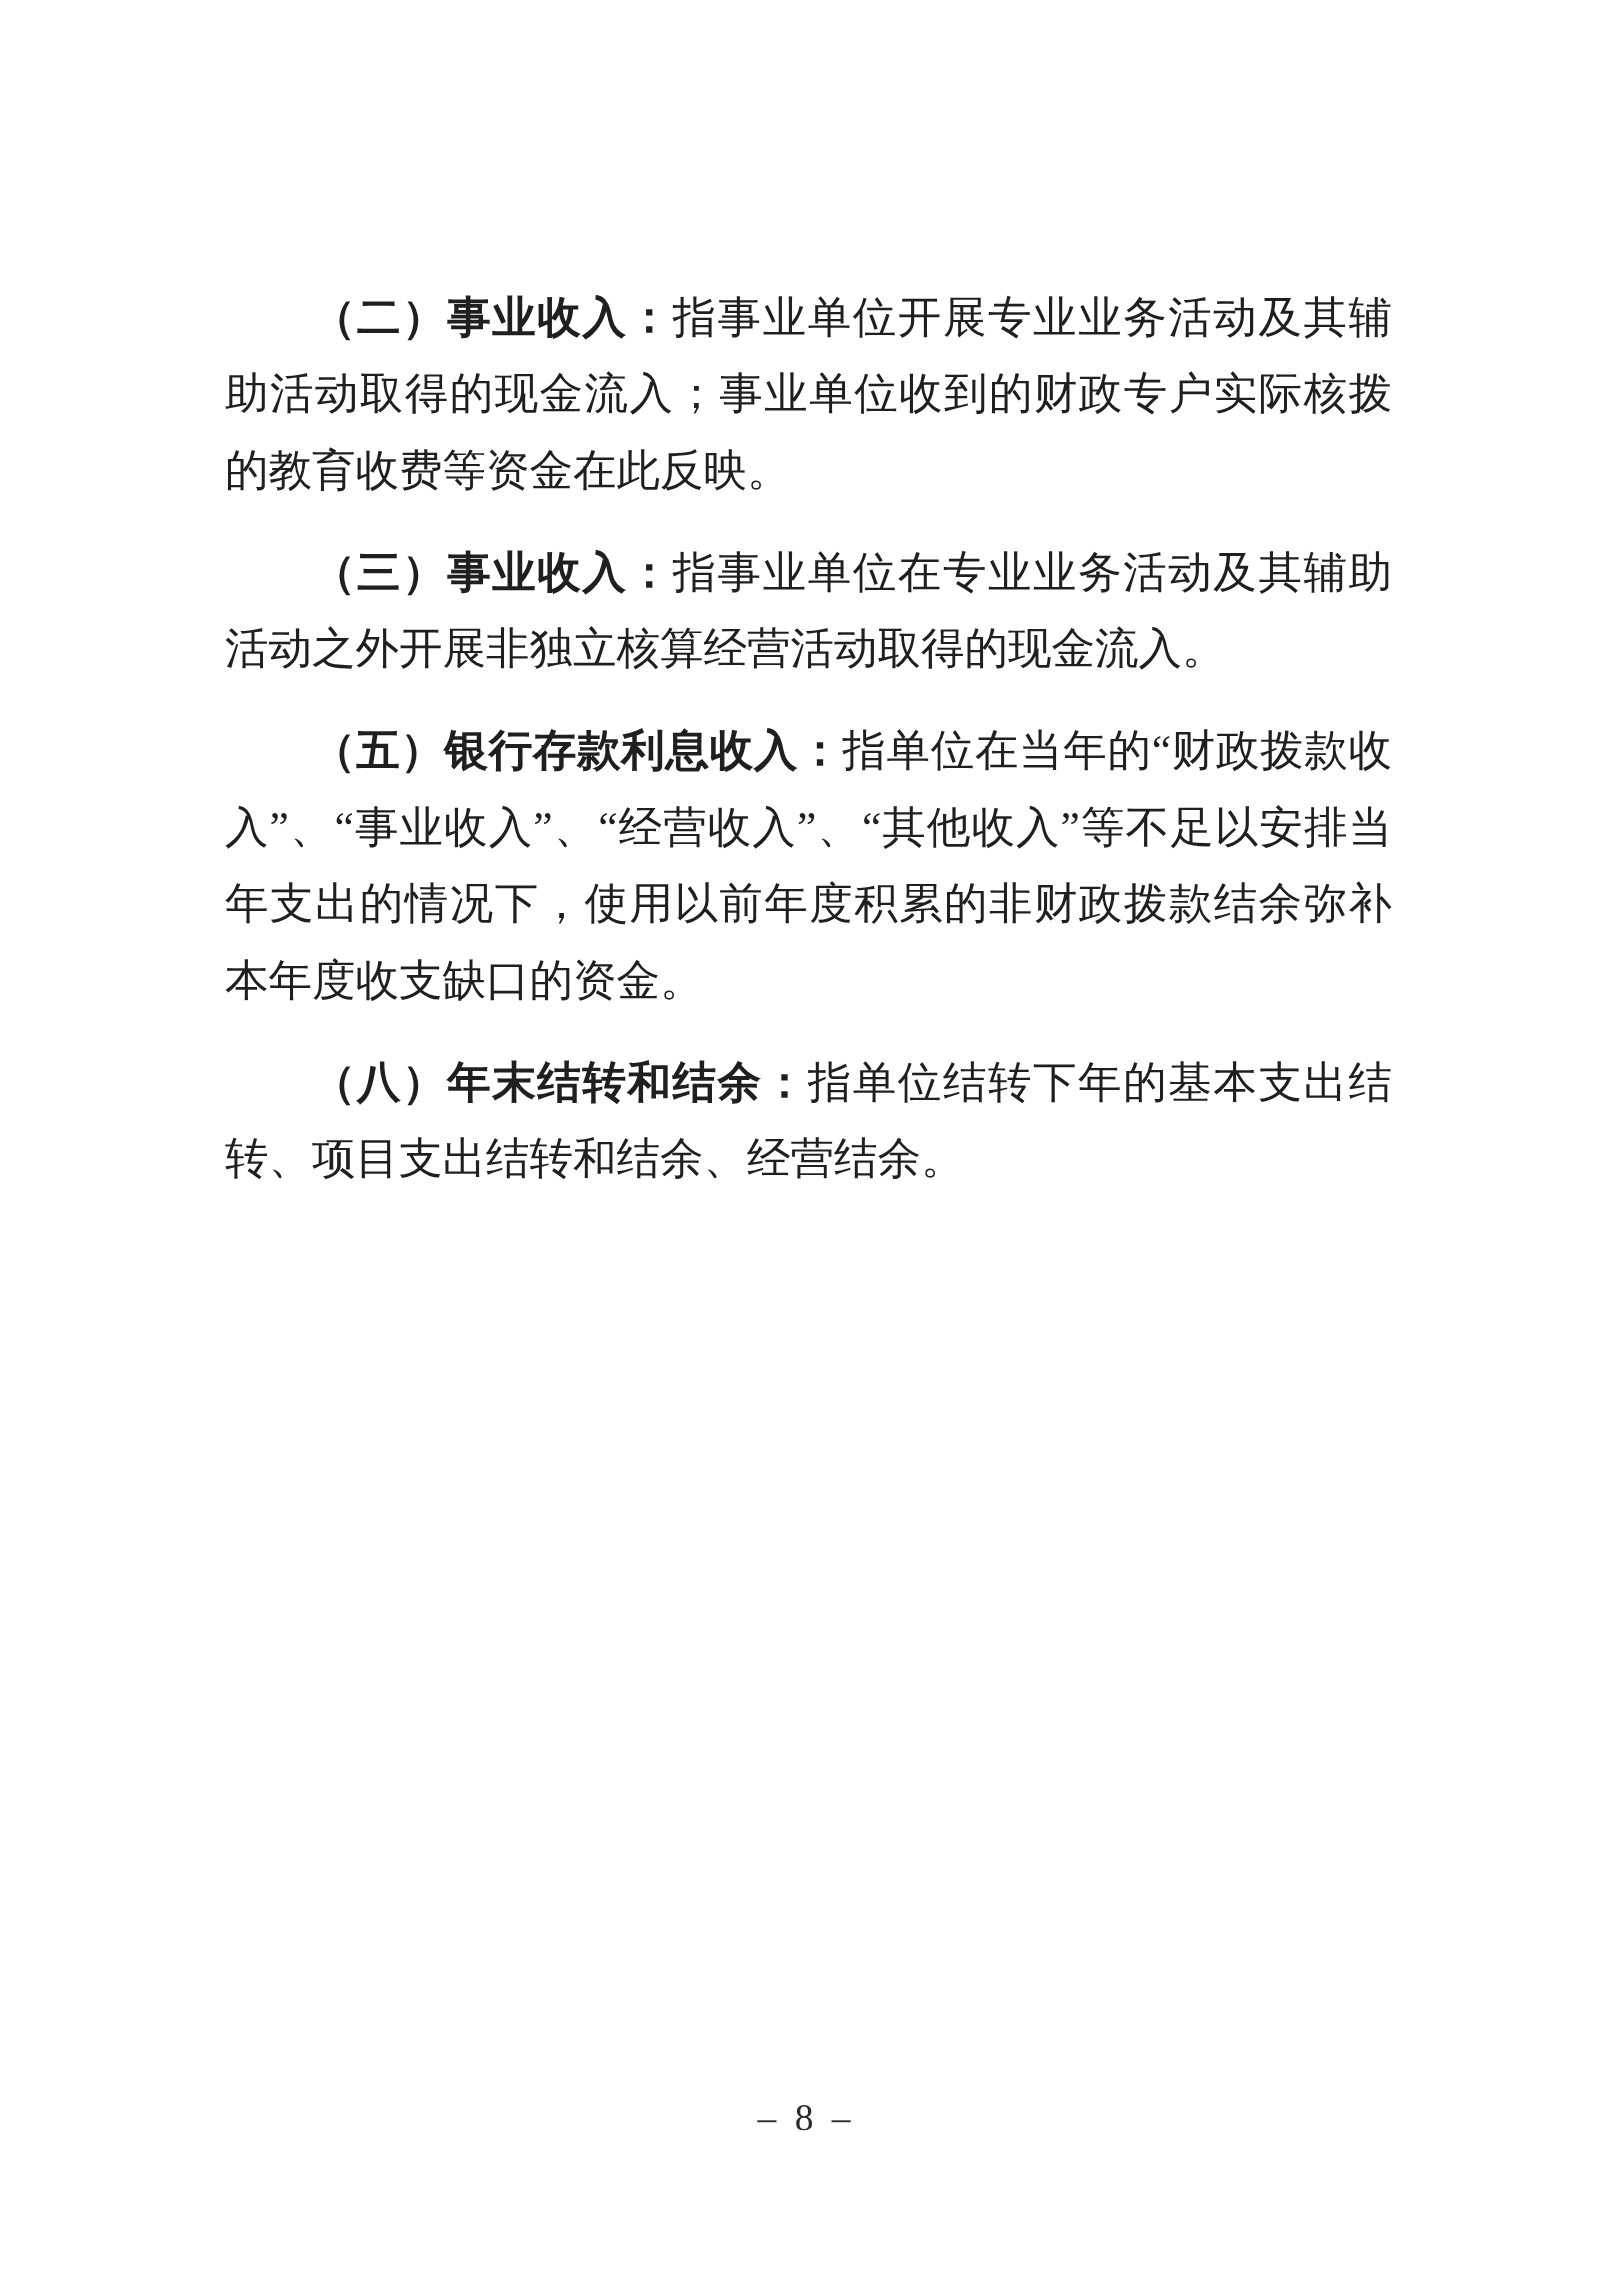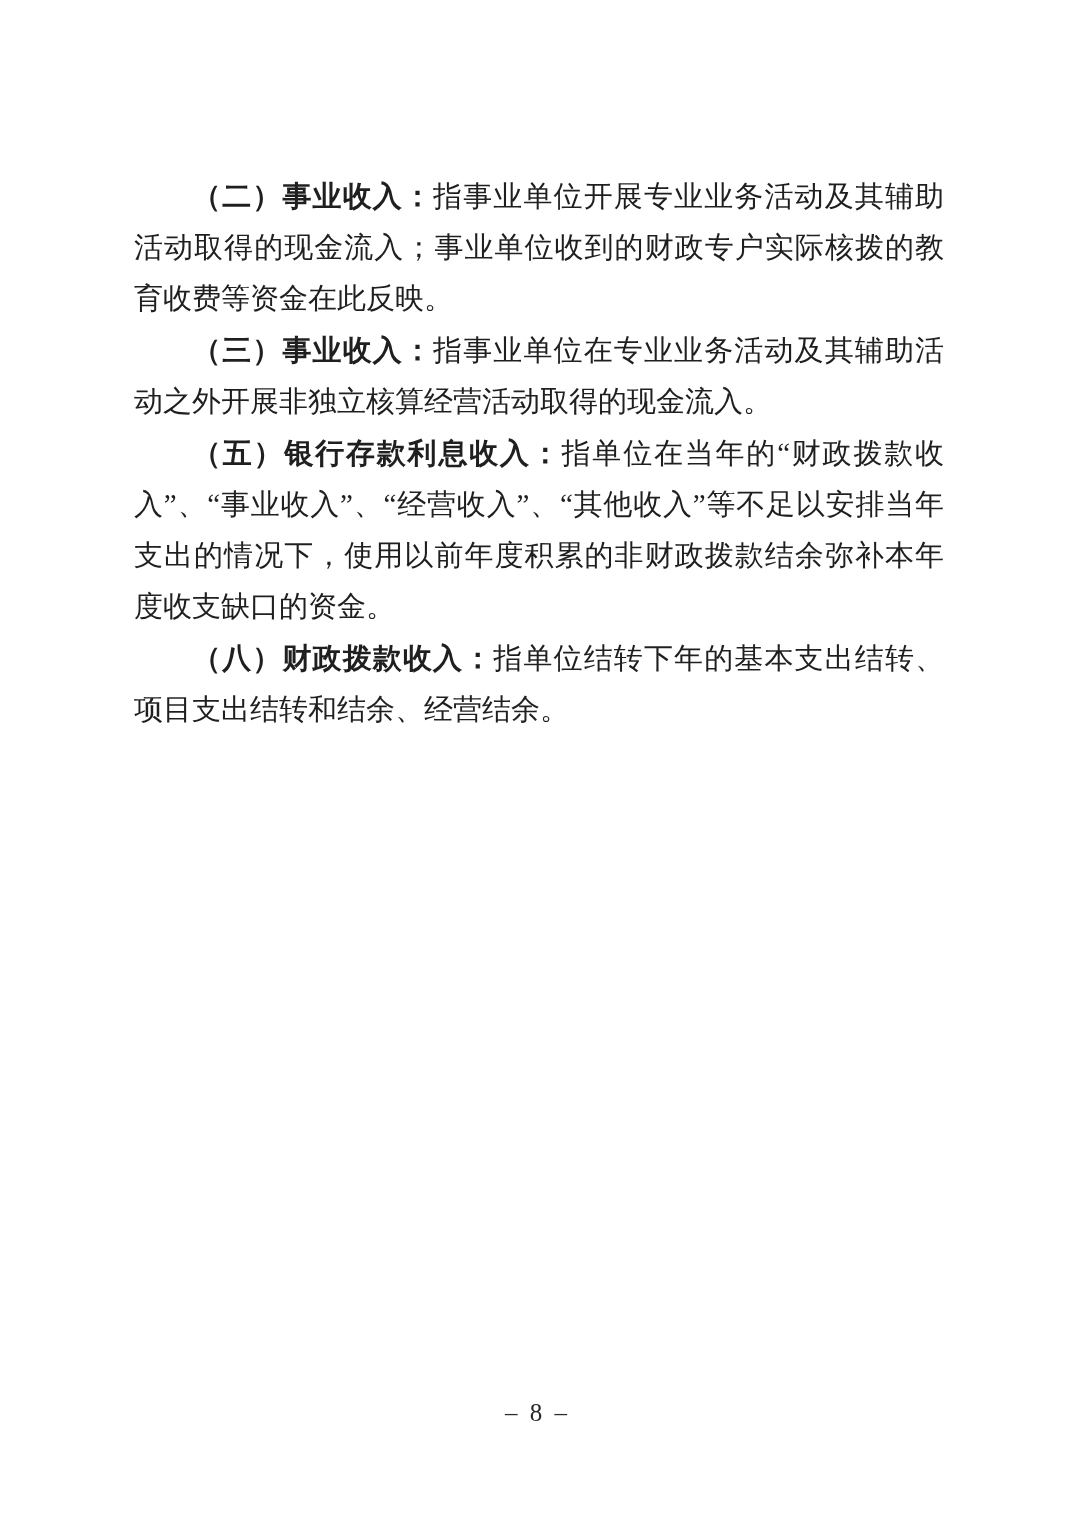--- a/index.html
+++ b/index.html
@@ -20,21 +20,21 @@
       left: 133px;
       top: 170px;
       width: 812px;
       color: #1f1f1f;
       font-size: 29px;
       line-height: 51px;
       text-align: justify;
       text-justify: inter-character;
     }
     .content p {
-      margin: 1px;
+      margin: 17px;
       padding: 0;
       text-indent: 2em;
     }
     .para-lead {
       font-weight: bold;
     }
     .footer {
       position: absolute;
       top: 1398px;
       left: 0;
@@ -55,21 +55,21 @@
 
     <p><span class="para-lead">（二）事业收入：</span><span>指事业单位开展专业业务活动及其辅助活动取得的现金流入；事业单位收到的财政专户实际核拨的教育收费等资金在此反映。</span></p>
 
     <p><span class="para-lead">（三）事业收入：</span><span>指事业单位在专业业务活动及其辅助活动之外开展非独立核算经营活动取得的现金流入。</span></p>
 
 
     <p><span class="para-lead">（五）银行存款利息收入：</span><span>指单位在当年的“财政拨款收入”、“事业收入”、“经营收入”、“其他收入”等不足以安排当年支出的情况下，使用以前年度积累的非财政拨款结余弥补本年度收支缺口的资金。</span></p>
 
 
 
-    <p><span class="para-lead">（八）财政拨款收入：</span><span>指单位结转下年的基本支出结转、项目支出结转和结余、经营结余。</span></p>
+    <p><span class="para-lead">（八）年末结转和结余：</span><span>指单位结转下年的基本支出结转、项目支出结转和结余、经营结余。</span></p>
 
   </div>
 
   <div class="footer">
     <span>– 8 –</span>
   </div>
 
 </div>
 
 </body></html>

